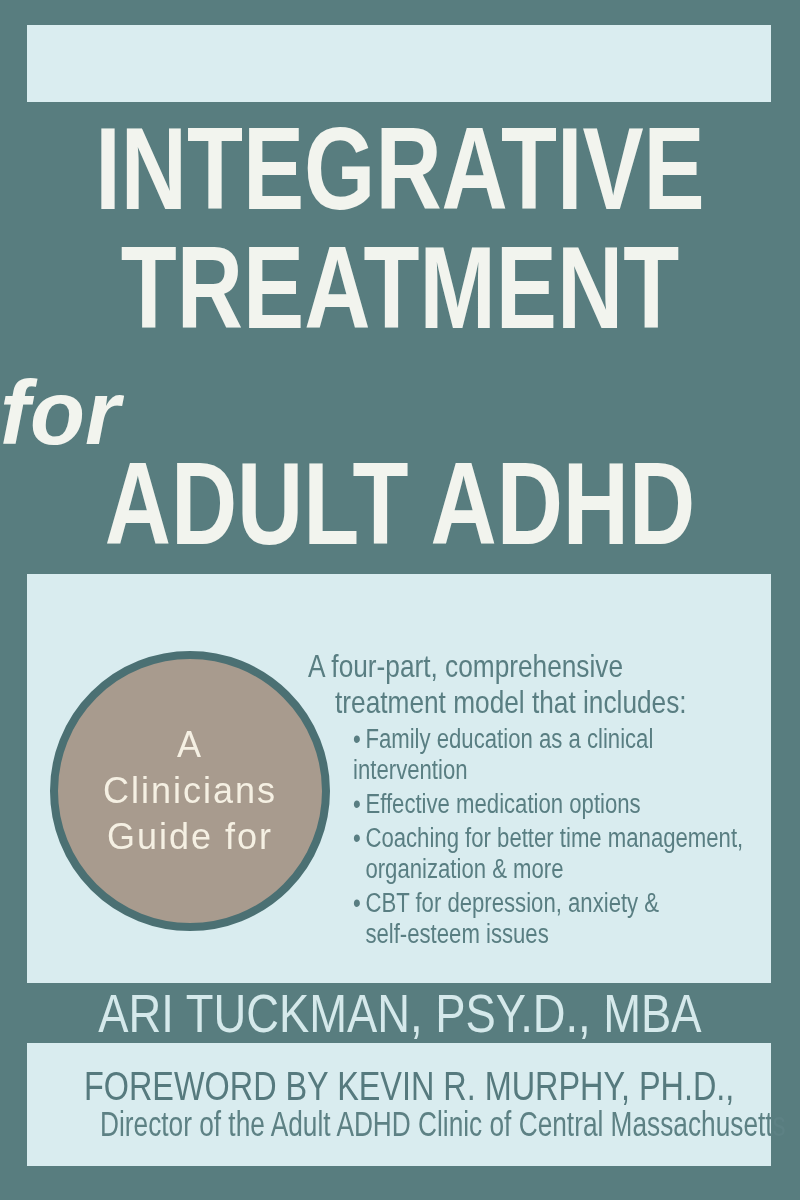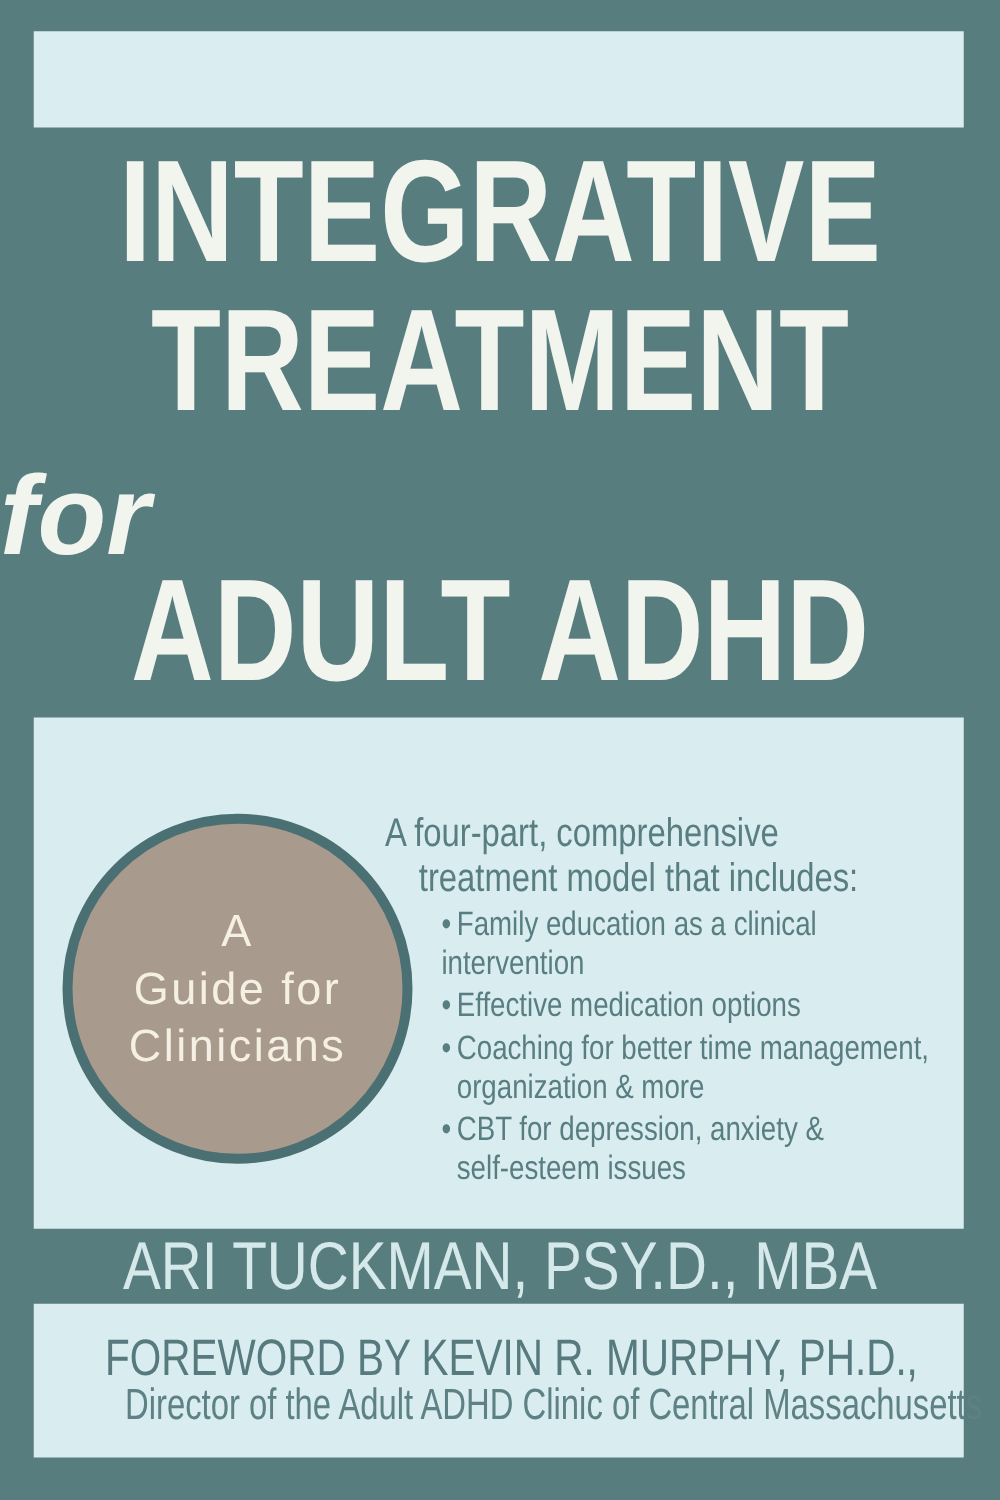--- a/index.html
+++ b/index.html
@@ -143,22 +143,22 @@
     <span class="title-line t1">INTEGRATIVE</span>
     <span class="title-line t2">TREATMENT</span>
     <span class="title-for">for</span>
     <span class="title-line t3">ADULT ADHD</span>
   </h1>
 
   <div class="main-panel"></div>
 
   <div class="badge">
     <div class="badge-line">A</div>
+    <div class="badge-line">Clinicians</div>
     <div class="badge-line">Guide for</div>
-    <div class="badge-line">Clinicians</div>
   </div>
 
   <div class="model">
     <div class="model-heading">A four-part, comprehensive</div>
     <div class="model-heading indent">treatment model that includes:</div>
     <ul class="bullets">
       <li>
         <div class="bullet-line1"><span class="bullet-marker">•</span><span>Family education as a clinical intervention</span></div>
 
       </li>

